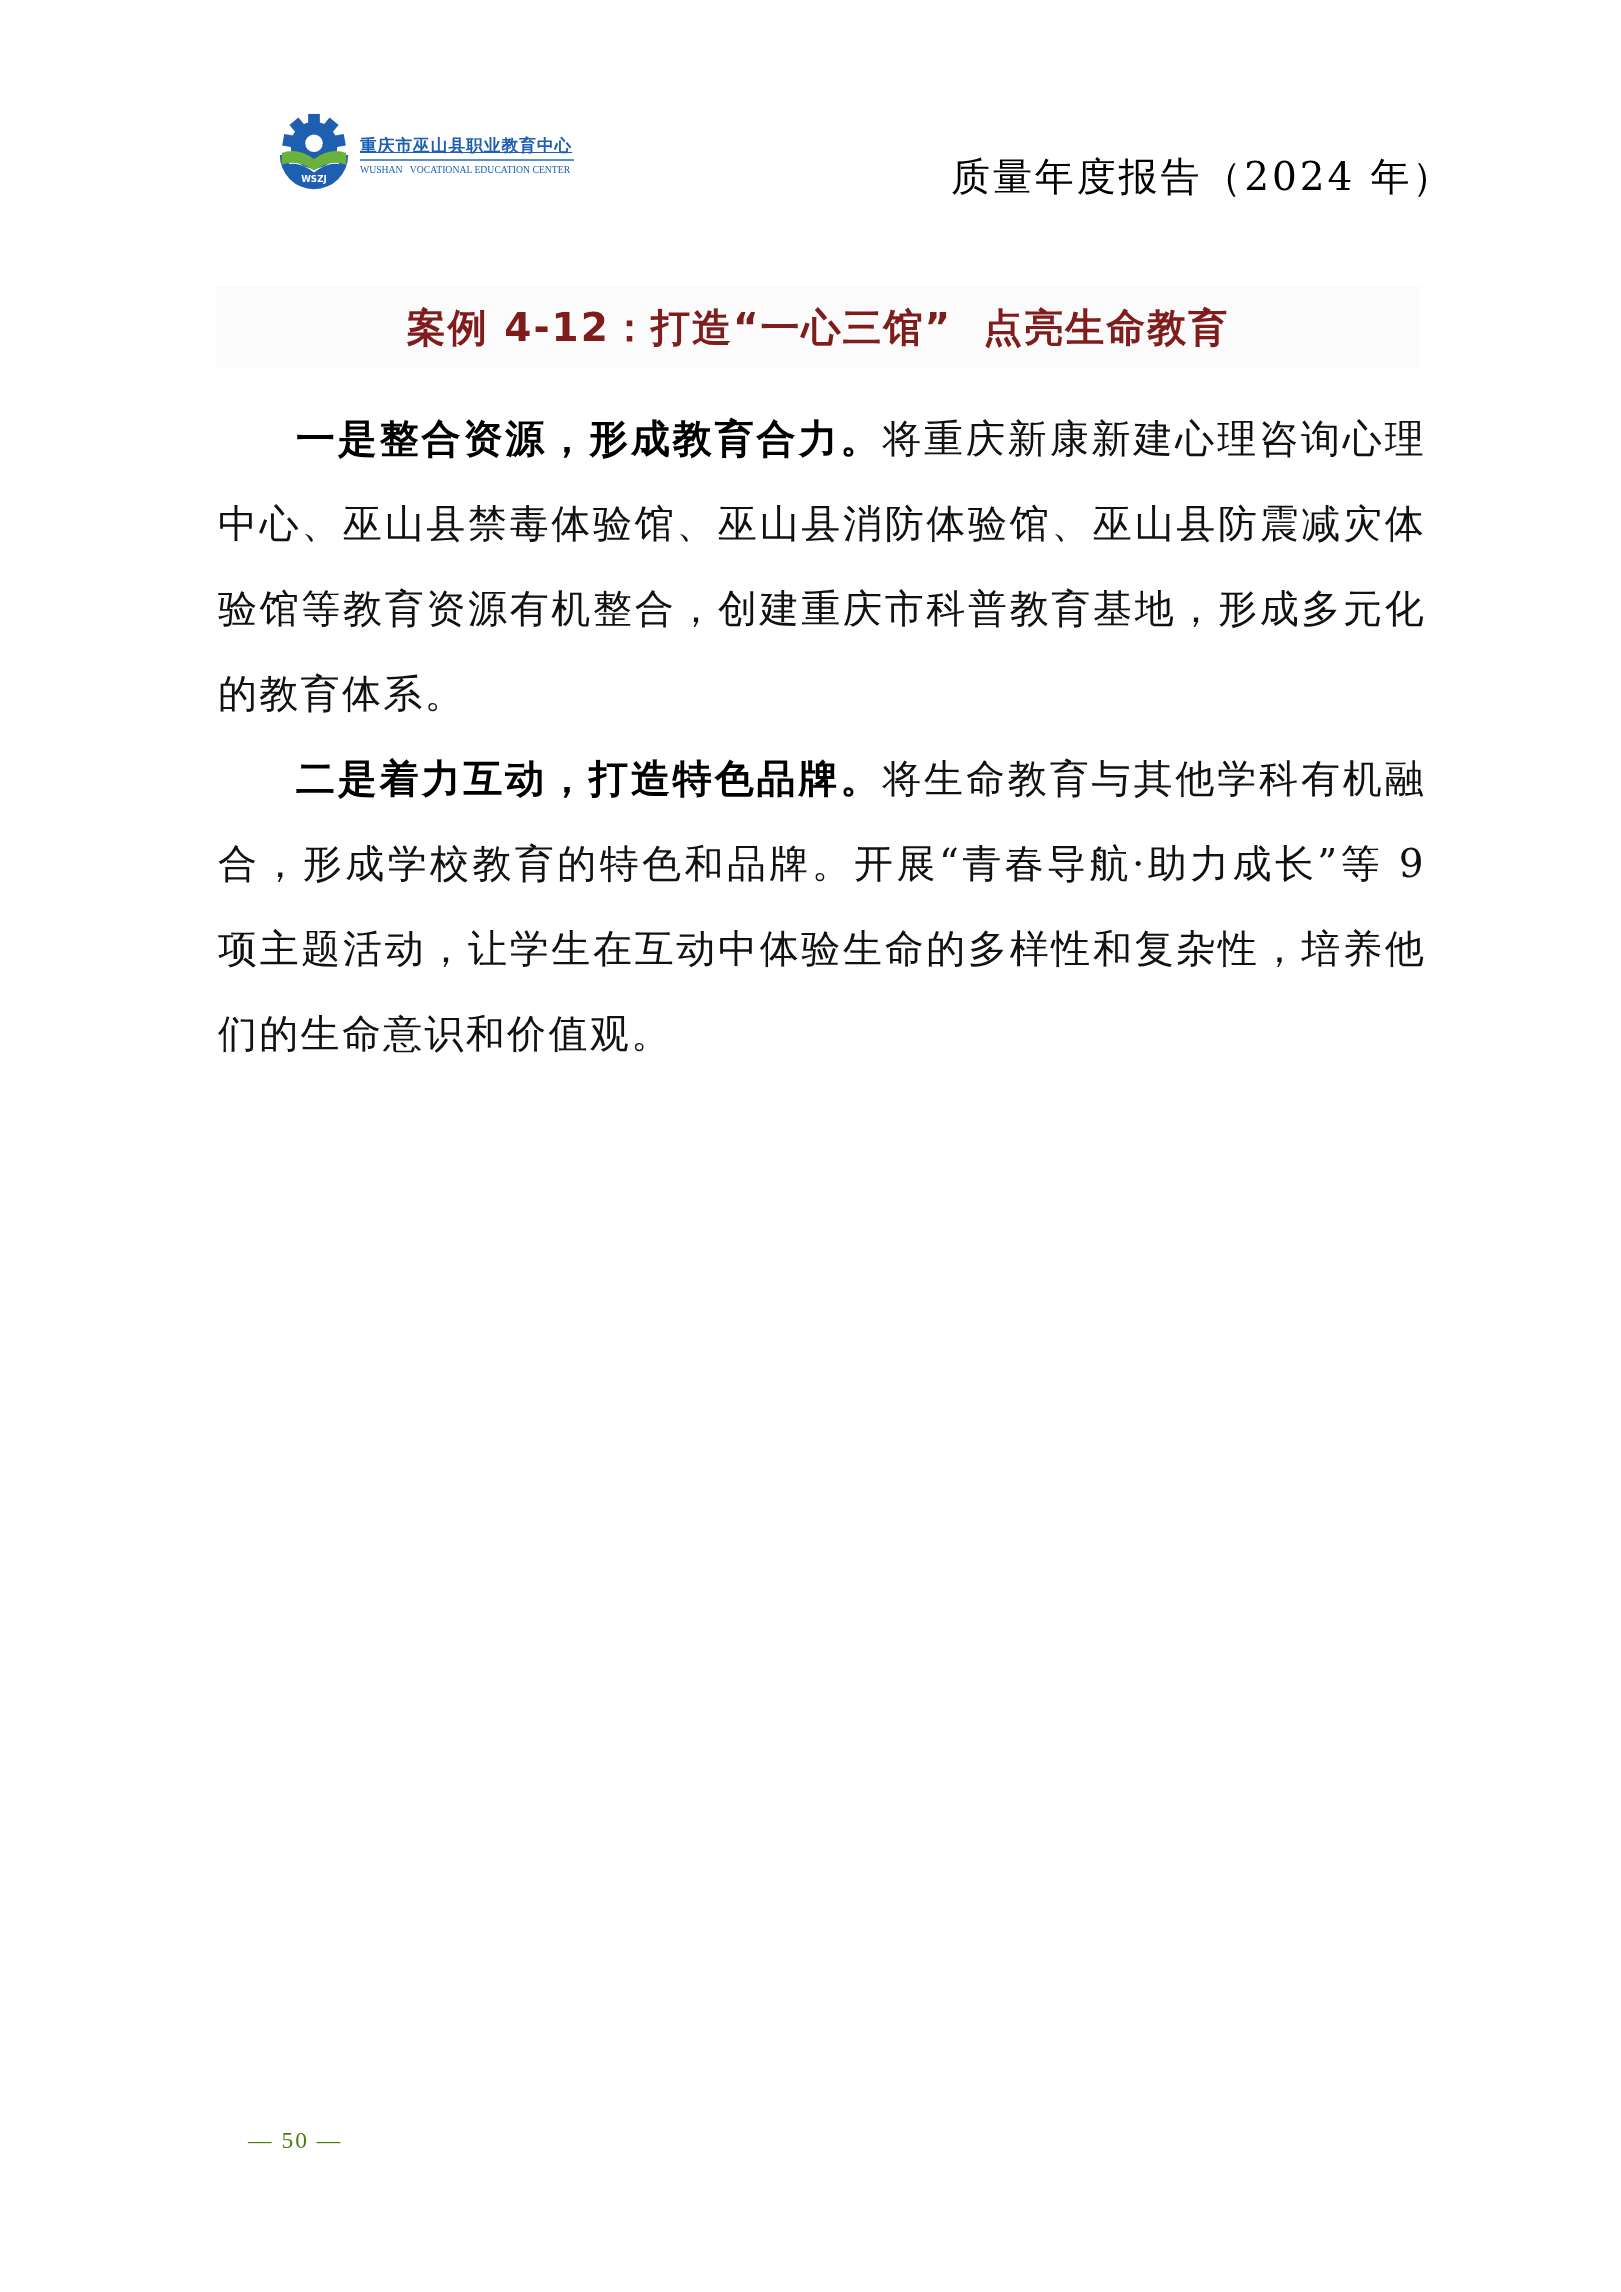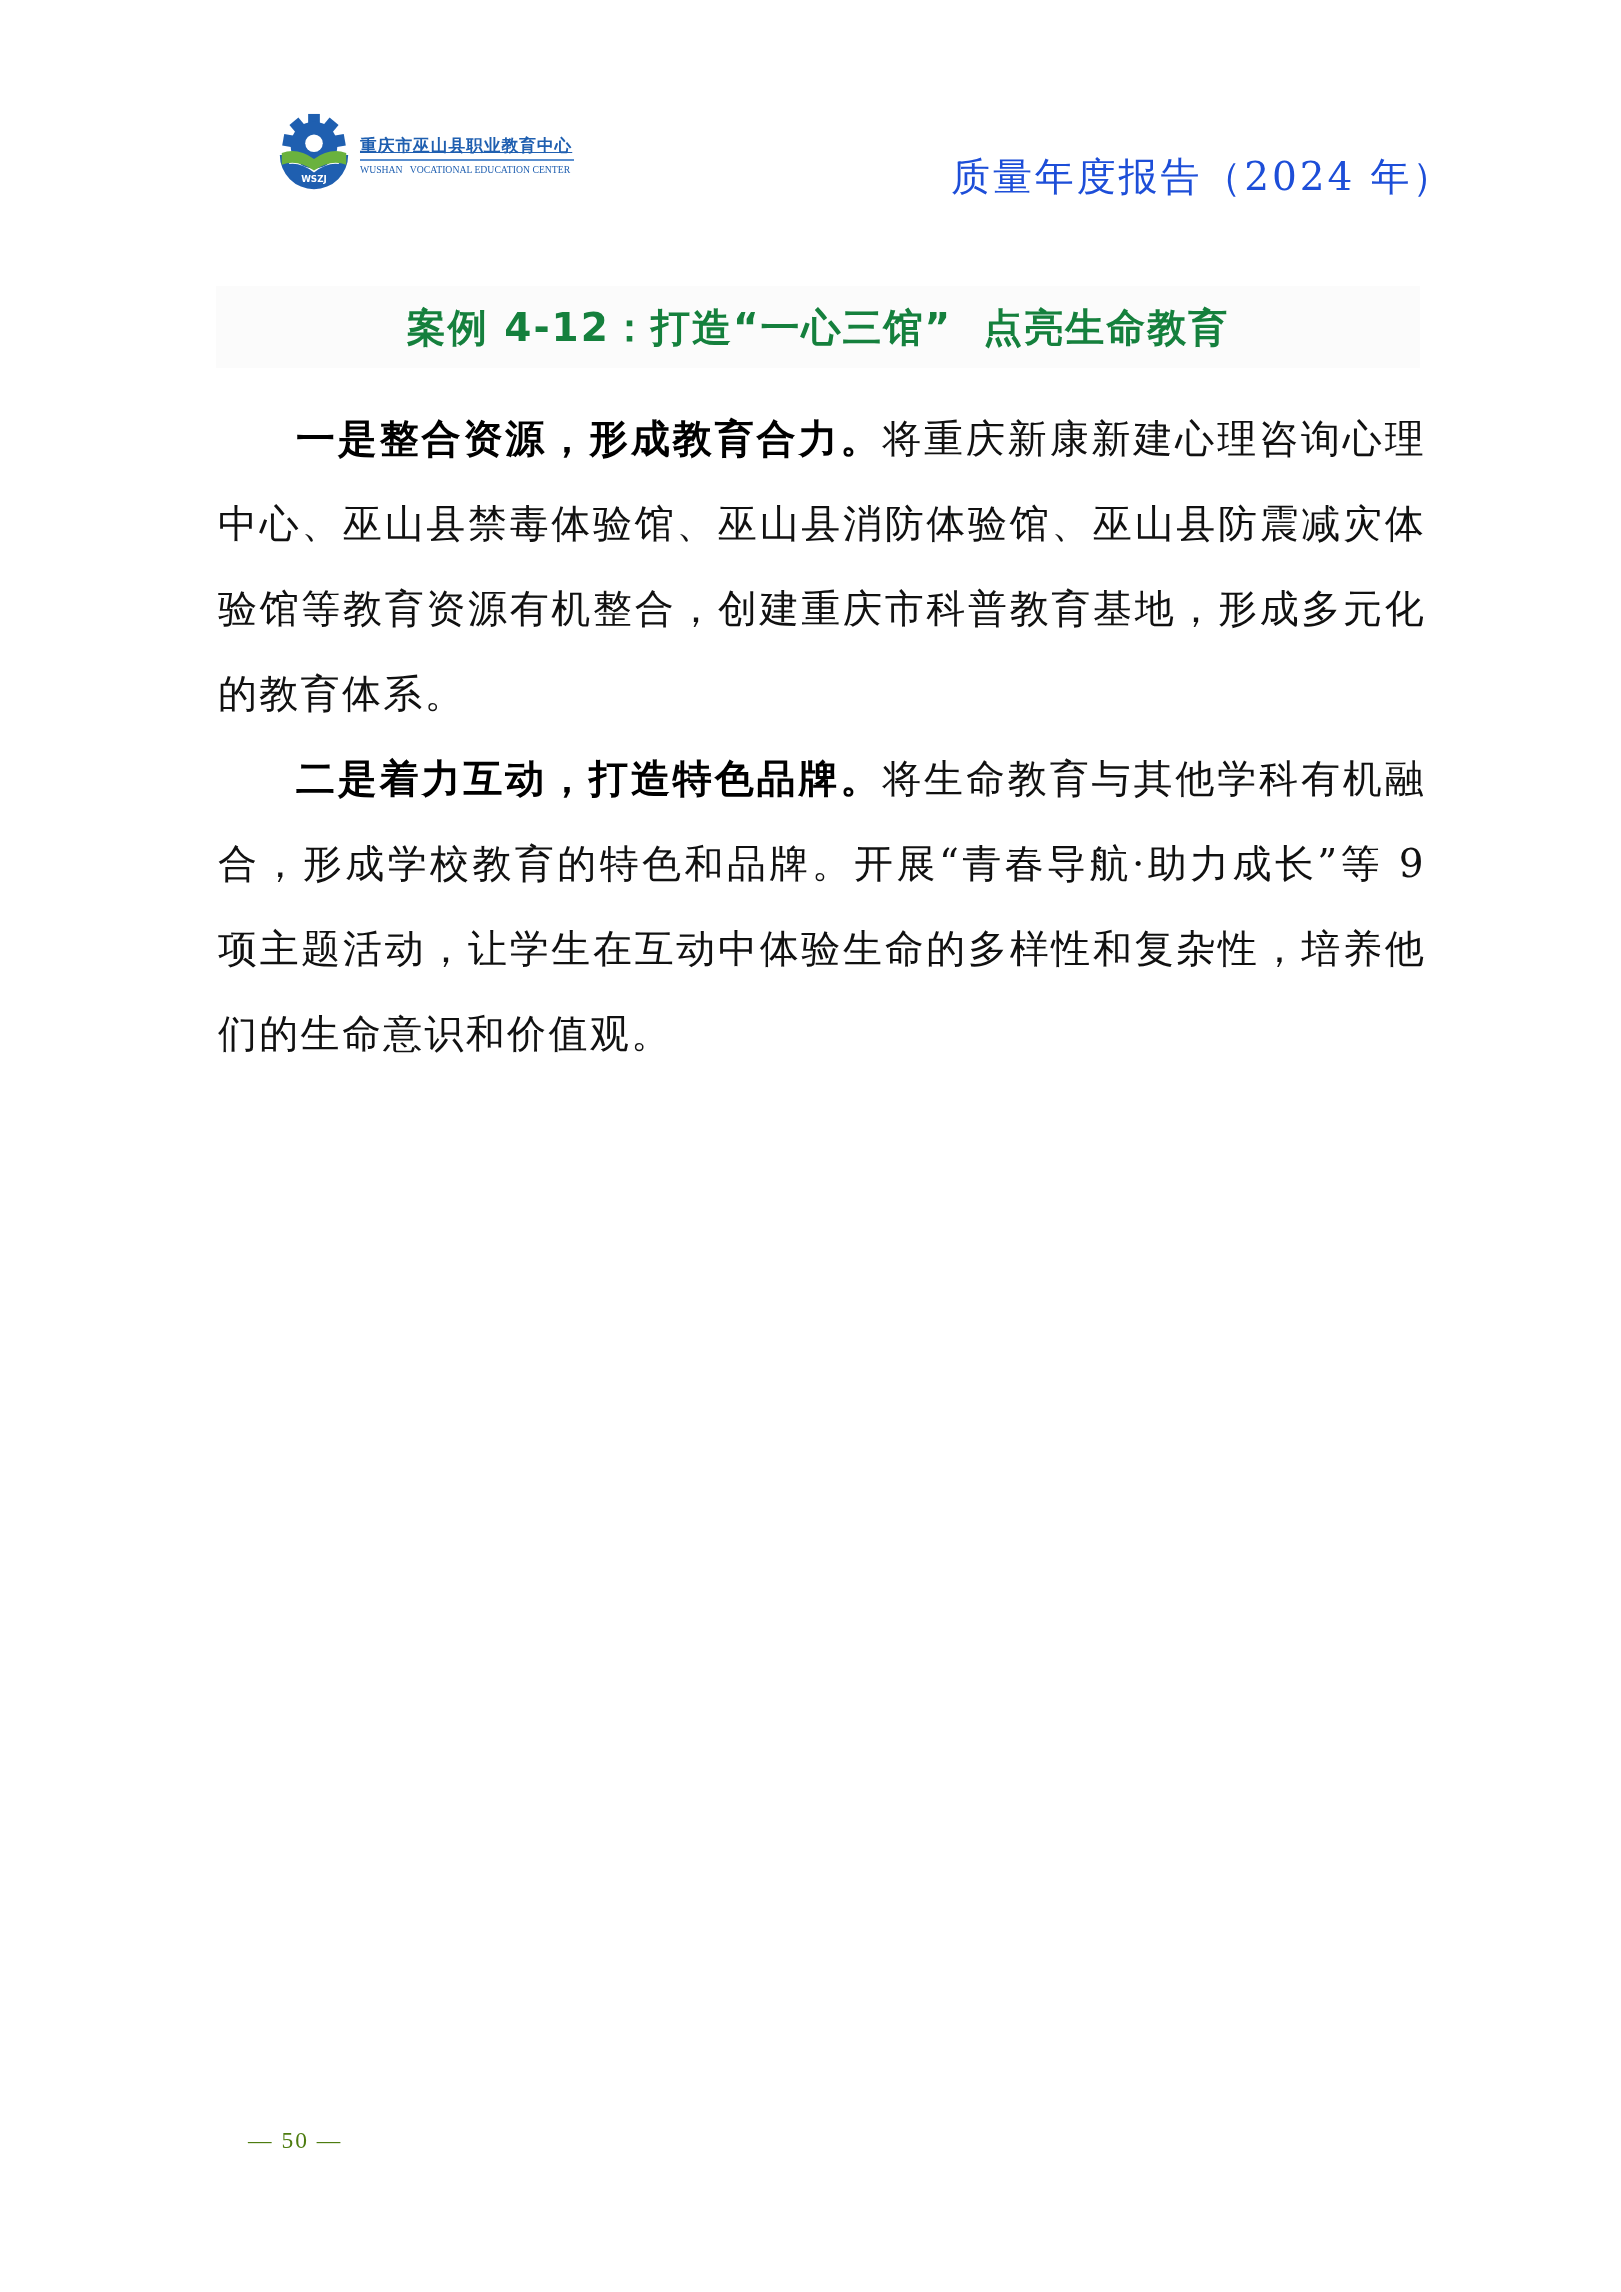--- a/index.html
+++ b/index.html
@@ -59,21 +59,21 @@
       letter-spacing: 0px;
       transform: scaleX(0.86);
       transform-origin: left center;
       line-height: 13.7px;
     }
     .report-title {
       position: absolute;
       left: 951px;
       top: 147px;
       font-family: "DejaVu Serif", "Liberation Serif", serif;
-      color: #1d4ed8;
+      color: #000000;
       font-size: 39px;
       letter-spacing: 2.9px;
       white-space: nowrap;
       line-height: 59px;
     }
     .case-band {
       position: absolute;
       left: 216px;
       top: 286px;
       width: 1204px;
@@ -82,21 +82,21 @@
     }
     .case-title {
       position: absolute;
       left: 0; right: 0;
       top: 13.7px;
       text-align: center;
       font-family: "DejaVu Sans", "Liberation Sans", sans-serif;
       font-weight: bold;
       font-size: 39px;
       line-height: 55px;
-      color: #15803d;
+      color: #7f1d1d;
       letter-spacing: 2px;
       white-space: nowrap;
     }
     .content {
       position: absolute;
       left: 218px;
       top: 390px;
       width: 1208px;
     }
     .para {

